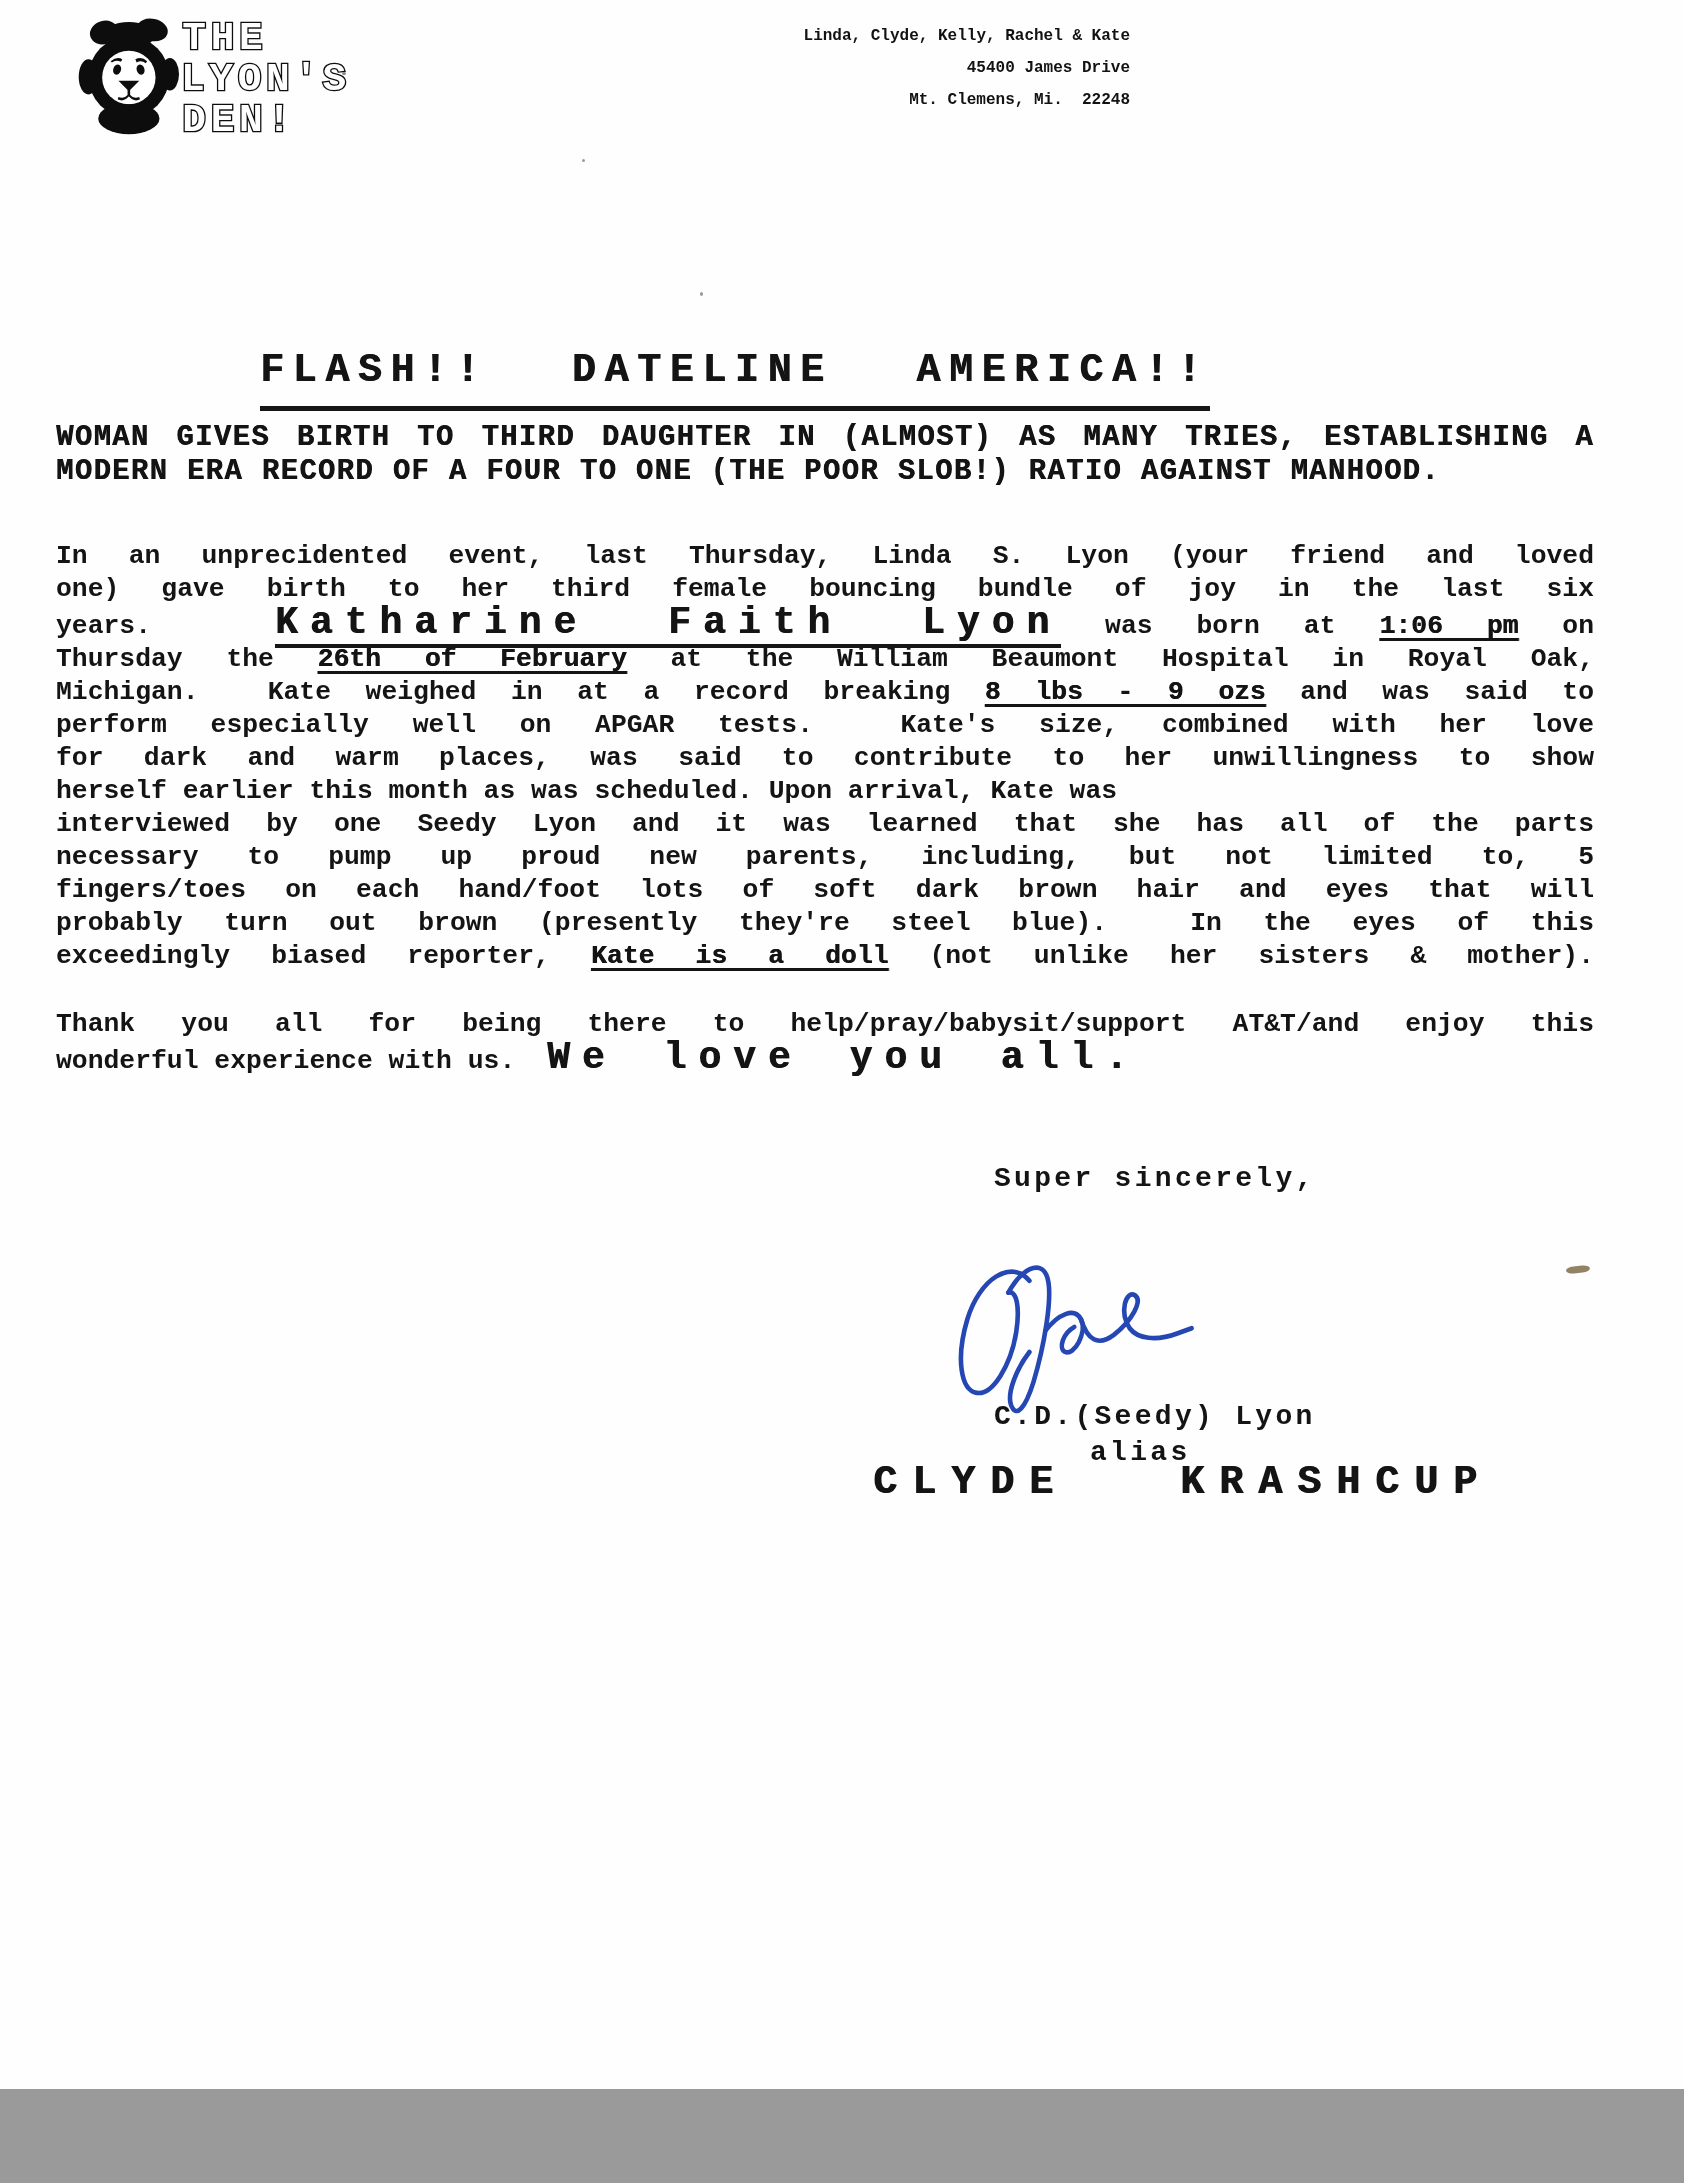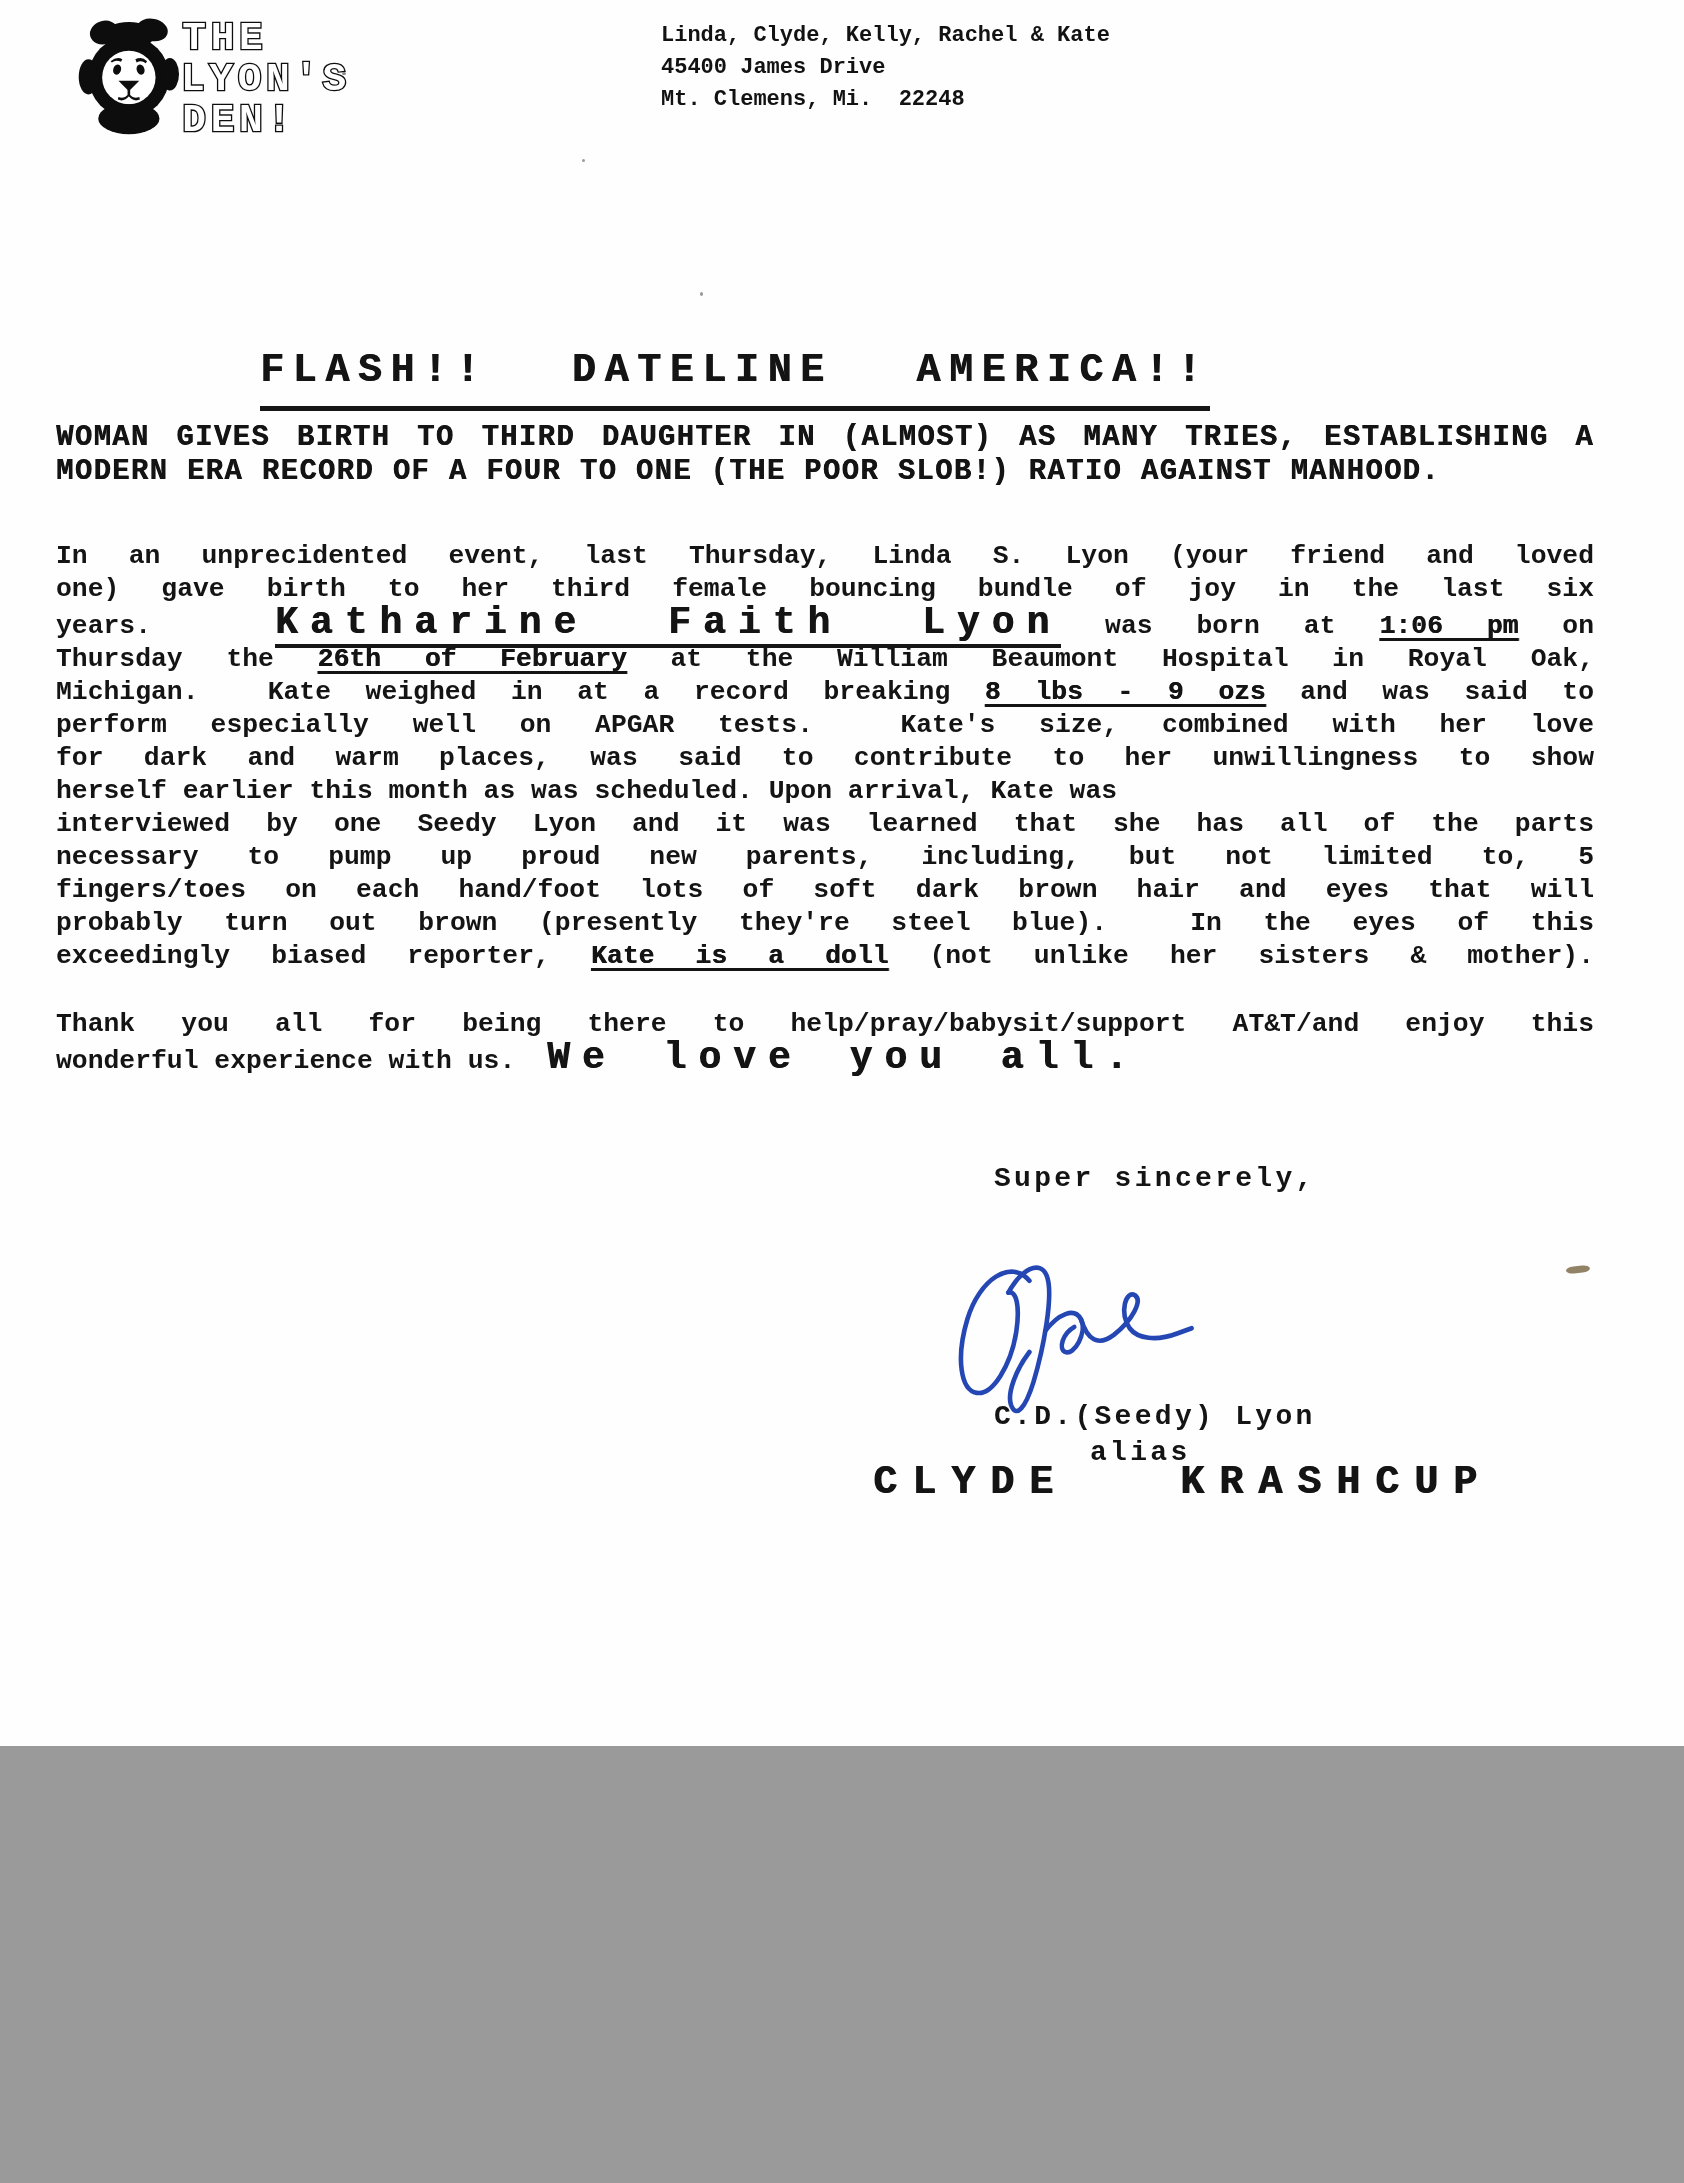--- a/index.html
+++ b/index.html
@@ -1,36 +1,36 @@
 <!DOCTYPE html>
 <html style="font-size:10.6px"><head>
 <meta charset="utf-8">
 <style>
   html,body{margin:0;padding:0;background:#9a9a9a;}
   .page{
     position:relative;
-    width:1684px;height:1746px;
+    width:1684px;height:2089px;
     background:#fefefe;
     font-family:"Liberation Mono","DejaVu Sans Mono",monospace;
     color:#141414;
     overflow:hidden;
   }
   
   .letterhead{position:absolute;left:0;top:0;width:1684px;height:158px;}
   .logo{position:absolute;left:74px;top:12px;width:290px;height:142px;}
   .lion{position:absolute;left:0;top:1.3px;width:111px;height:127px;}
   .logo-text-svg{position:absolute;left:107px;top:0;width:191px;height:142px;}
   .logo-text-svg text{
     font-family:"Liberation Mono","DejaVu Sans Mono",monospace;
     font-weight:700;fill:#ffffff;stroke:#0d0d0d;stroke-width:4px;
     paint-order:stroke;letter-spacing:7px;font-size:60px;
   }
   .address{
     position:absolute;left:661px;top:20px;width:469px;
-    text-align:left;font-weight:700;font-size:22px;line-height:32px;
+    text-align:right;font-weight:700;font-size:16px;line-height:32px;
     letter-spacing:0px;color:#121212;
   }
   .address div{white-space:pre;}
   
   .headline{
     position:absolute;left:260px;top:350px;
     font-size:40px;font-weight:700;letter-spacing:8.6px;word-spacing:9.2px;
     white-space:pre;line-height:42px;
     border-bottom:5.3px solid #161616;padding-bottom:14px;
     text-shadow:0.7px 0 0 #141414;

